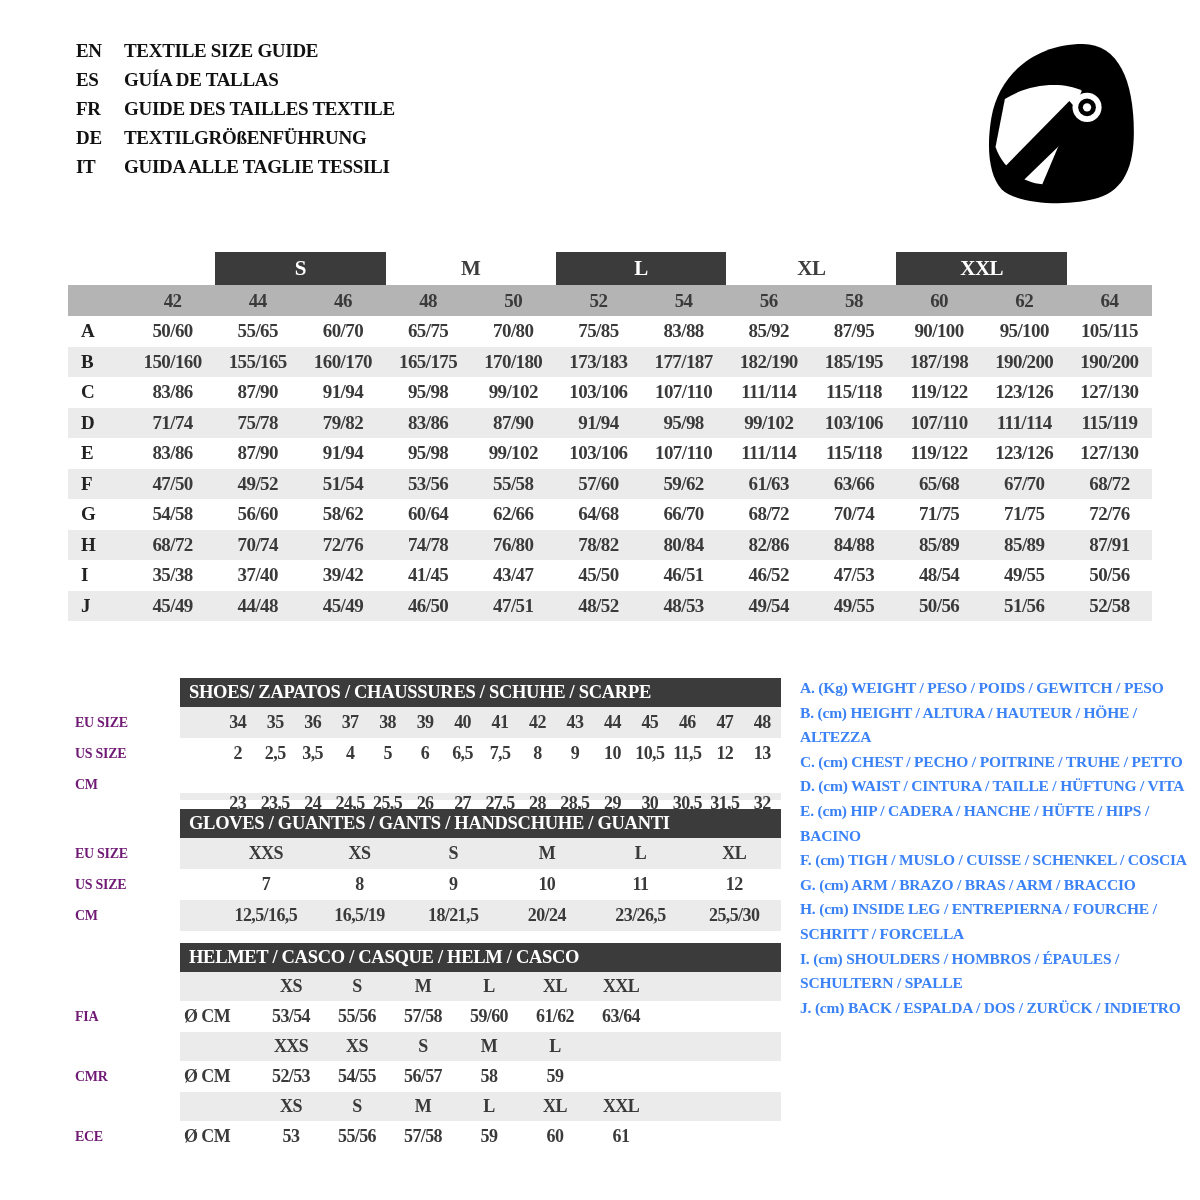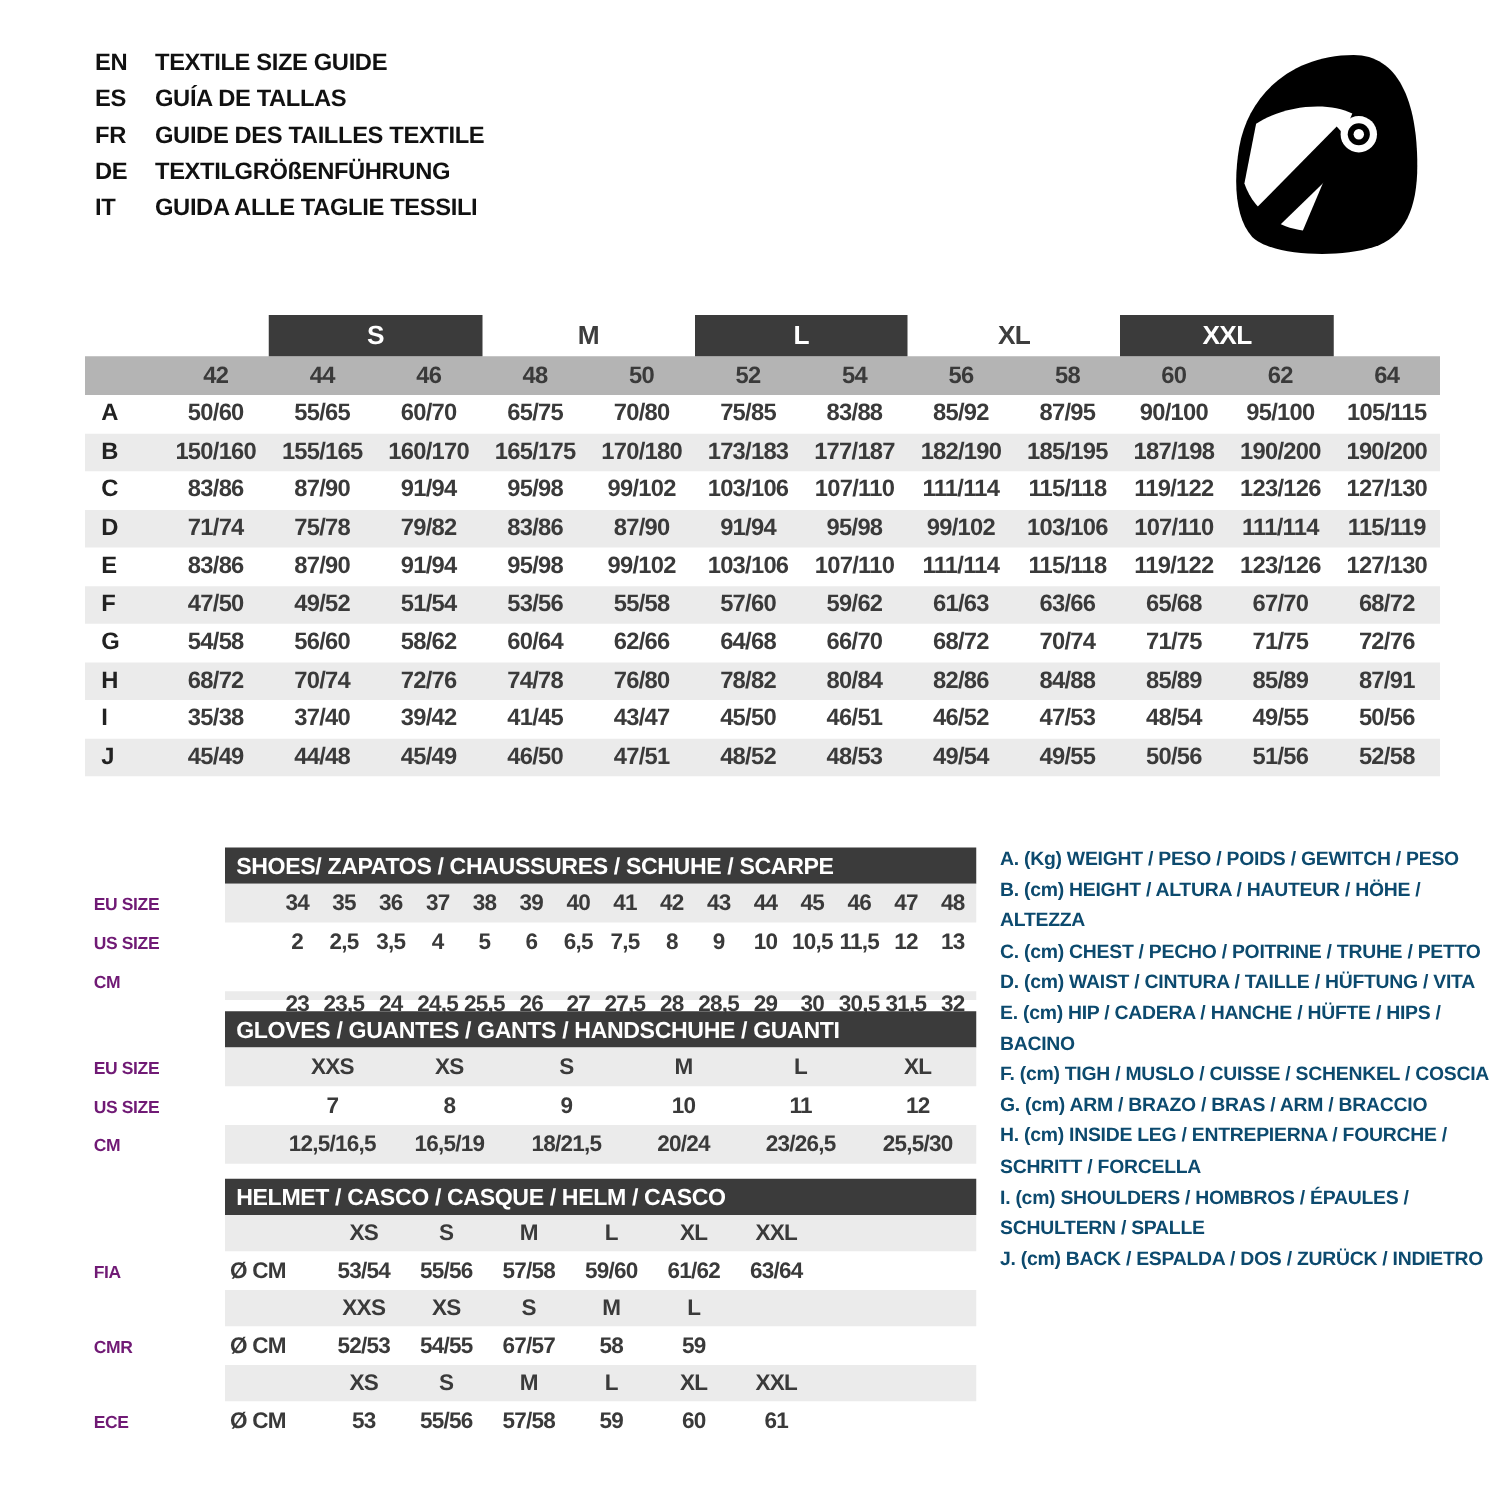--- a/index.html
+++ b/index.html
@@ -1,18 +1,18 @@
 <!DOCTYPE html>
 <html><head>
 <meta charset="utf-8">
 <style>
   html,body{margin:0;padding:0;background:#fff;}
   .page{
     position:relative;width:1200px;height:1200px;background:#ffffff;overflow:hidden;
-    font-family:Liberation Sans, sans-serif;font-weight:700;color:#111;
+    font-family:Liberation Serif, serif;font-weight:700;color:#111;
   }
   
   .lang-list{position:absolute;left:76px;top:36px;}
   .lang-row{display:flex;height:29px;align-items:center;font-size:19px;letter-spacing:-0.3px;}
   .lang-code{width:48px;}
   .helmet-wrap{position:absolute;left:982px;top:40px;width:156px;height:168px;}
 
   
   .size-table{position:absolute;left:68px;top:252px;width:1084px;color:#3a3a3a;}
   .grid13{display:grid;grid-template-columns:62px repeat(12,1fr);}
@@ -37,21 +37,21 @@
   .scells.striped,.hcontent.striped{background:#ebebeb;}
   .scell{font-size:18px;}
   .hrow{height:29px;}
   .hrow-data{height:31px;}
   .hcontent{flex:1;display:grid;grid-template-columns:78px repeat(6,66px) 1fr;}
   .hcontent .cell{font-size:18px;}
   .prefix{justify-content:flex-start;padding-left:4px;}
 
   
   .legend{position:absolute;left:800px;top:676px;width:395px;font-size:15.5px;line-height:24.6px;
-    letter-spacing:-0.2px;color:#0c4a6e;}
+    letter-spacing:-0.2px;color:#3b82f6;}
 </style>
 </head>
 <body>
 
 <div class="page">
 
   <div class="lang-list">
       <div class="lang-row">
         <div class="lang-code">EN</div>
         <div class="lang-label">TEXTILE SIZE GUIDE</div>
@@ -408,21 +408,21 @@
               <div class="cell">M</div>
               <div class="cell">L</div>
             </div>
           </div>
           <div class="srow hrow-data">
             <div class="slabel">CMR</div>
             <div class="hcontent">
               <div class="cell prefix">Ø CM</div>
               <div class="cell">52/53</div>
               <div class="cell">54/55</div>
-              <div class="cell">67/57</div>
+              <div class="cell">56/57</div>
               <div class="cell">58</div>
               <div class="cell">59</div>
             </div>
           </div>
           <div class="srow hrow">
             <div class="slabel"></div>
             <div class="hcontent striped">
               <div class="cell"></div>
               <div class="cell">XS</div>
               <div class="cell">S</div>

